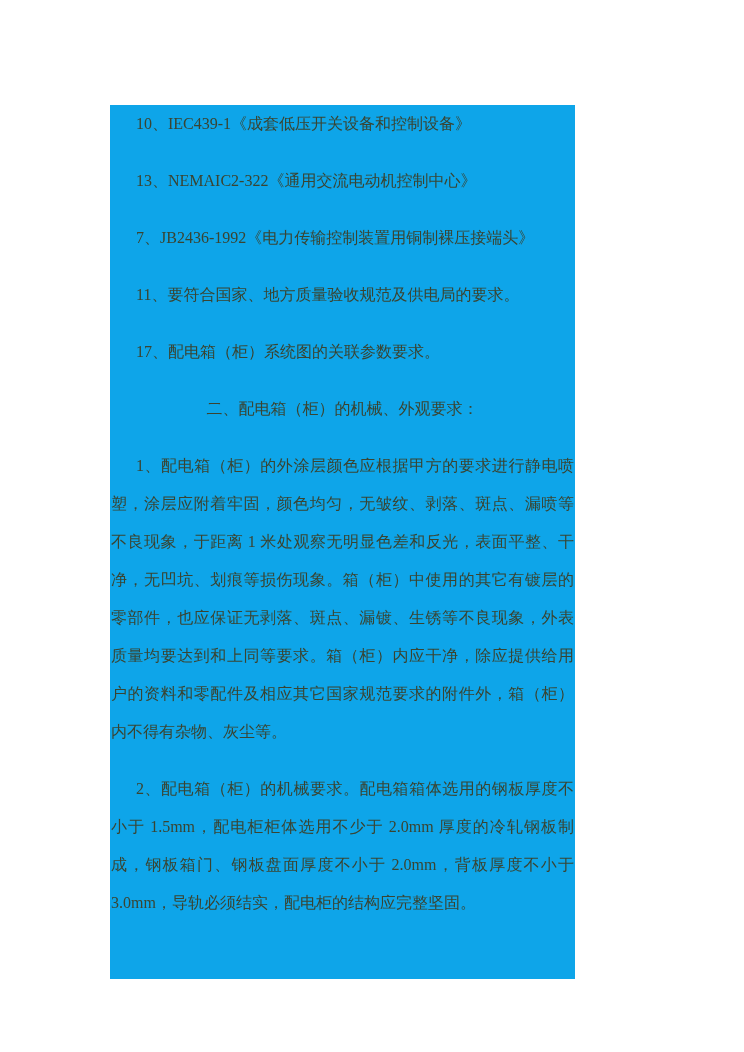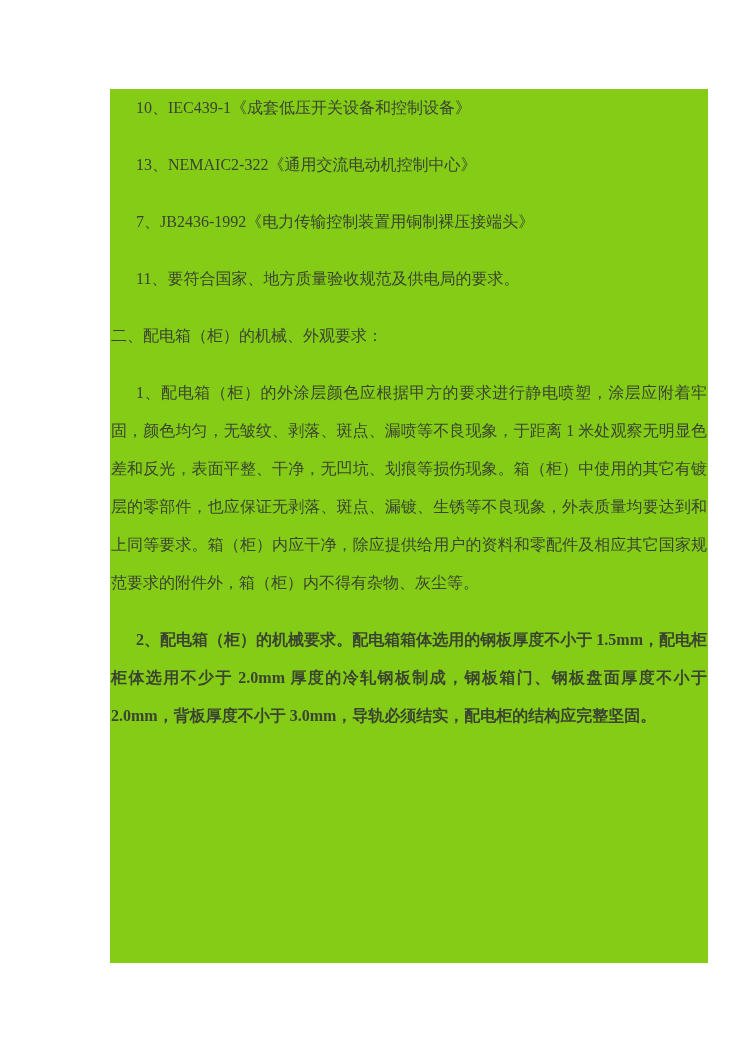--- a/index.html
+++ b/index.html
@@ -13,56 +13,57 @@
   .page {
     position: relative;
     width: 744px;
     height: 1052px;
     background: #ffffff;
     font-family: "Liberation Serif", "DejaVu Serif", serif;
   }
   .doc-block {
     position: absolute;
     left: 110px;
-    top: 89px;
-    width: 598px;
+    top: 105px;
+    width: 465px;
     min-height: 874px;
-    background: #84cc16;
+    background: #0ea5e9;
     box-sizing: border-box;
     padding: 0 1px;
     color: #3a4431;
   }
   .doc-block p {
     margin: 0 0 19px 0;
     font-size: 16px;
     line-height: 38px;
     color: #3a4431;
   }
   .doc-item {
     text-indent: 25px;
     white-space: nowrap;
   }
   .doc-heading {
+    text-align: center;
     text-indent: 0;
   }
   .doc-para {
     text-indent: 25px;
     text-align: justify;
   }
   .doc-para:last-child {
     margin-bottom: 0;
-    font-weight: bold;
   }
 </style>
 </head>
 <body>
 
 <div class="page">
   <div class="doc-block">
     <p class="doc-item">10、IEC439-1《成套低压开关设备和控制设备》</p>
     <p class="doc-item">13、NEMAIC2-322《通用交流电动机控制中心》</p>
     <p class="doc-item">7、JB2436-1992《电力传输控制装置用铜制裸压接端头》</p>
     <p class="doc-item">11、要符合国家、地方质量验收规范及供电局的要求。</p>
+    <p class="doc-item">17、配电箱（柜）系统图的关联参数要求。</p>
     <p class="doc-heading">二、配电箱（柜）的机械、外观要求：</p>
     <p class="doc-para">1、配电箱（柜）的外涂层颜色应根据甲方的要求进行静电喷塑，涂层应附着牢固，颜色均匀，无皱纹、剥落、斑点、漏喷等不良现象，于距离 1 米处观察无明显色差和反光，表面平整、干净，无凹坑、划痕等损伤现象。箱（柜）中使用的其它有镀层的零部件，也应保证无剥落、斑点、漏镀、生锈等不良现象，外表质量均要达到和上同等要求。箱（柜）内应干净，除应提供给用户的资料和零配件及相应其它国家规范要求的附件外，箱（柜）内不得有杂物、灰尘等。</p>
     <p class="doc-para">2、配电箱（柜）的机械要求。配电箱箱体选用的钢板厚度不小于 1.5mm，配电柜柜体选用不少于 2.0mm 厚度的冷轧钢板制成，钢板箱门、钢板盘面厚度不小于 2.0mm，背板厚度不小于 3.0mm，导轨必须结实，配电柜的结构应完整坚固。</p>
   </div>
 </div>
 
 </body></html>

